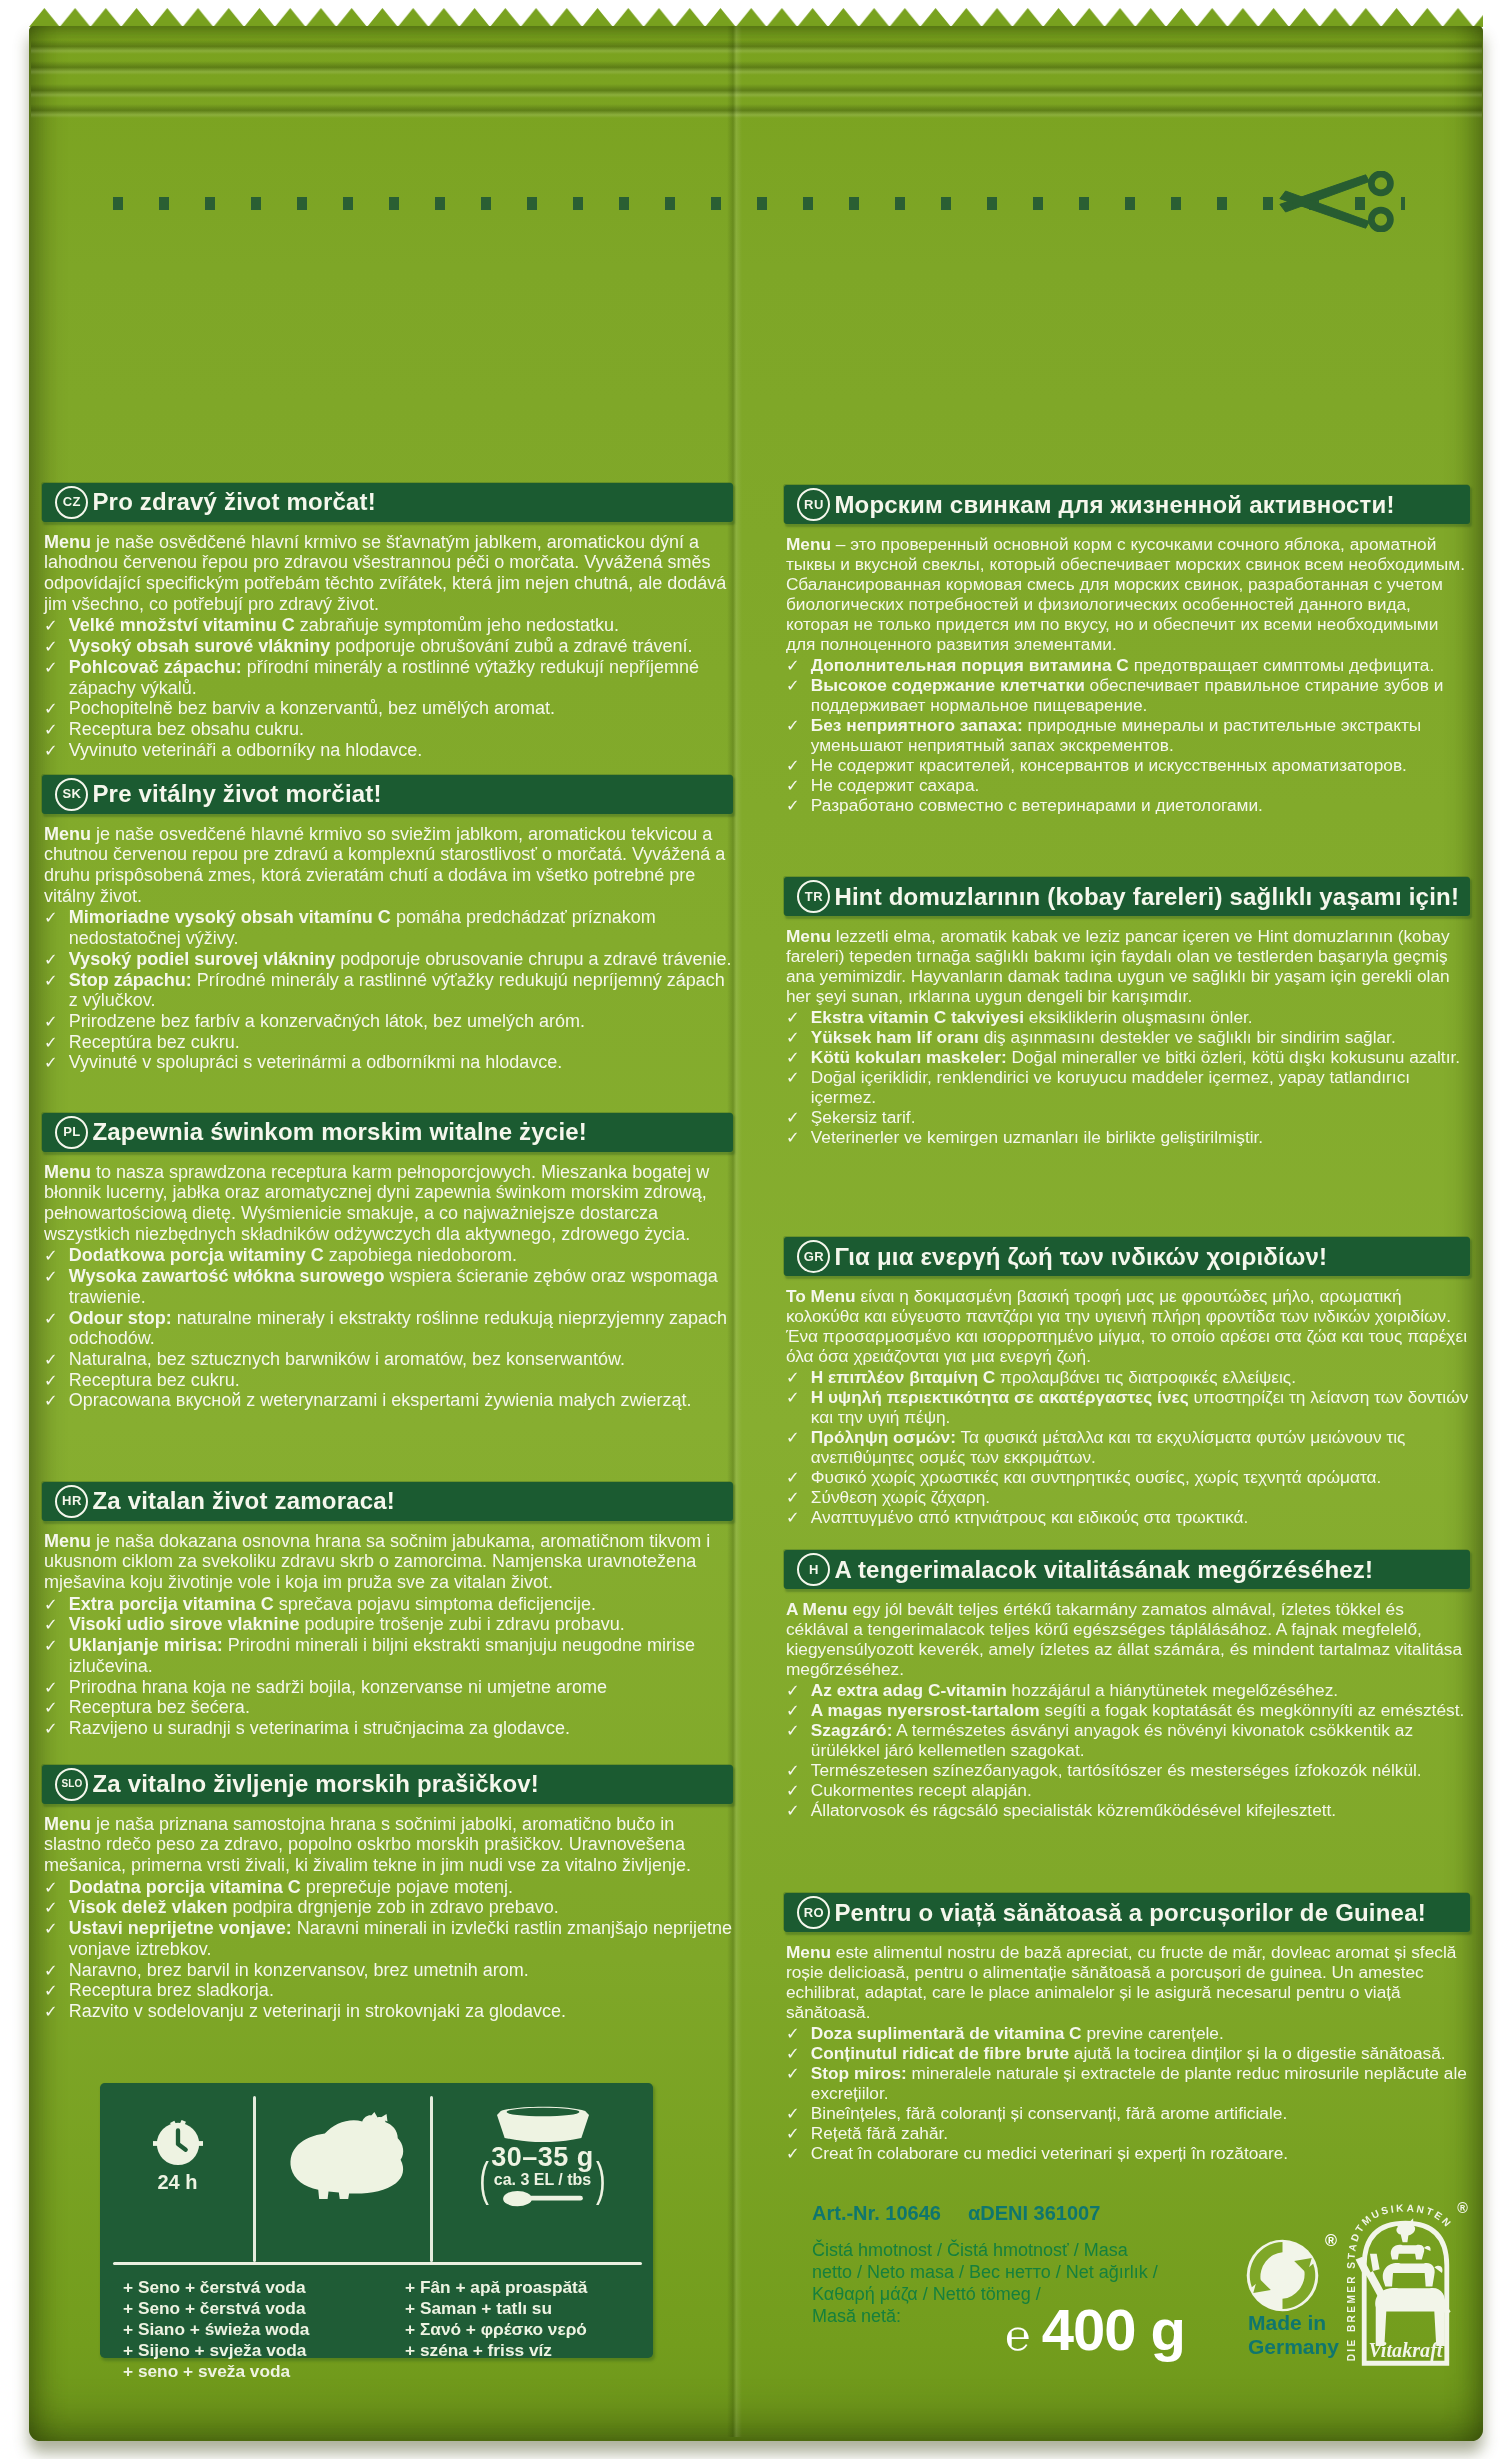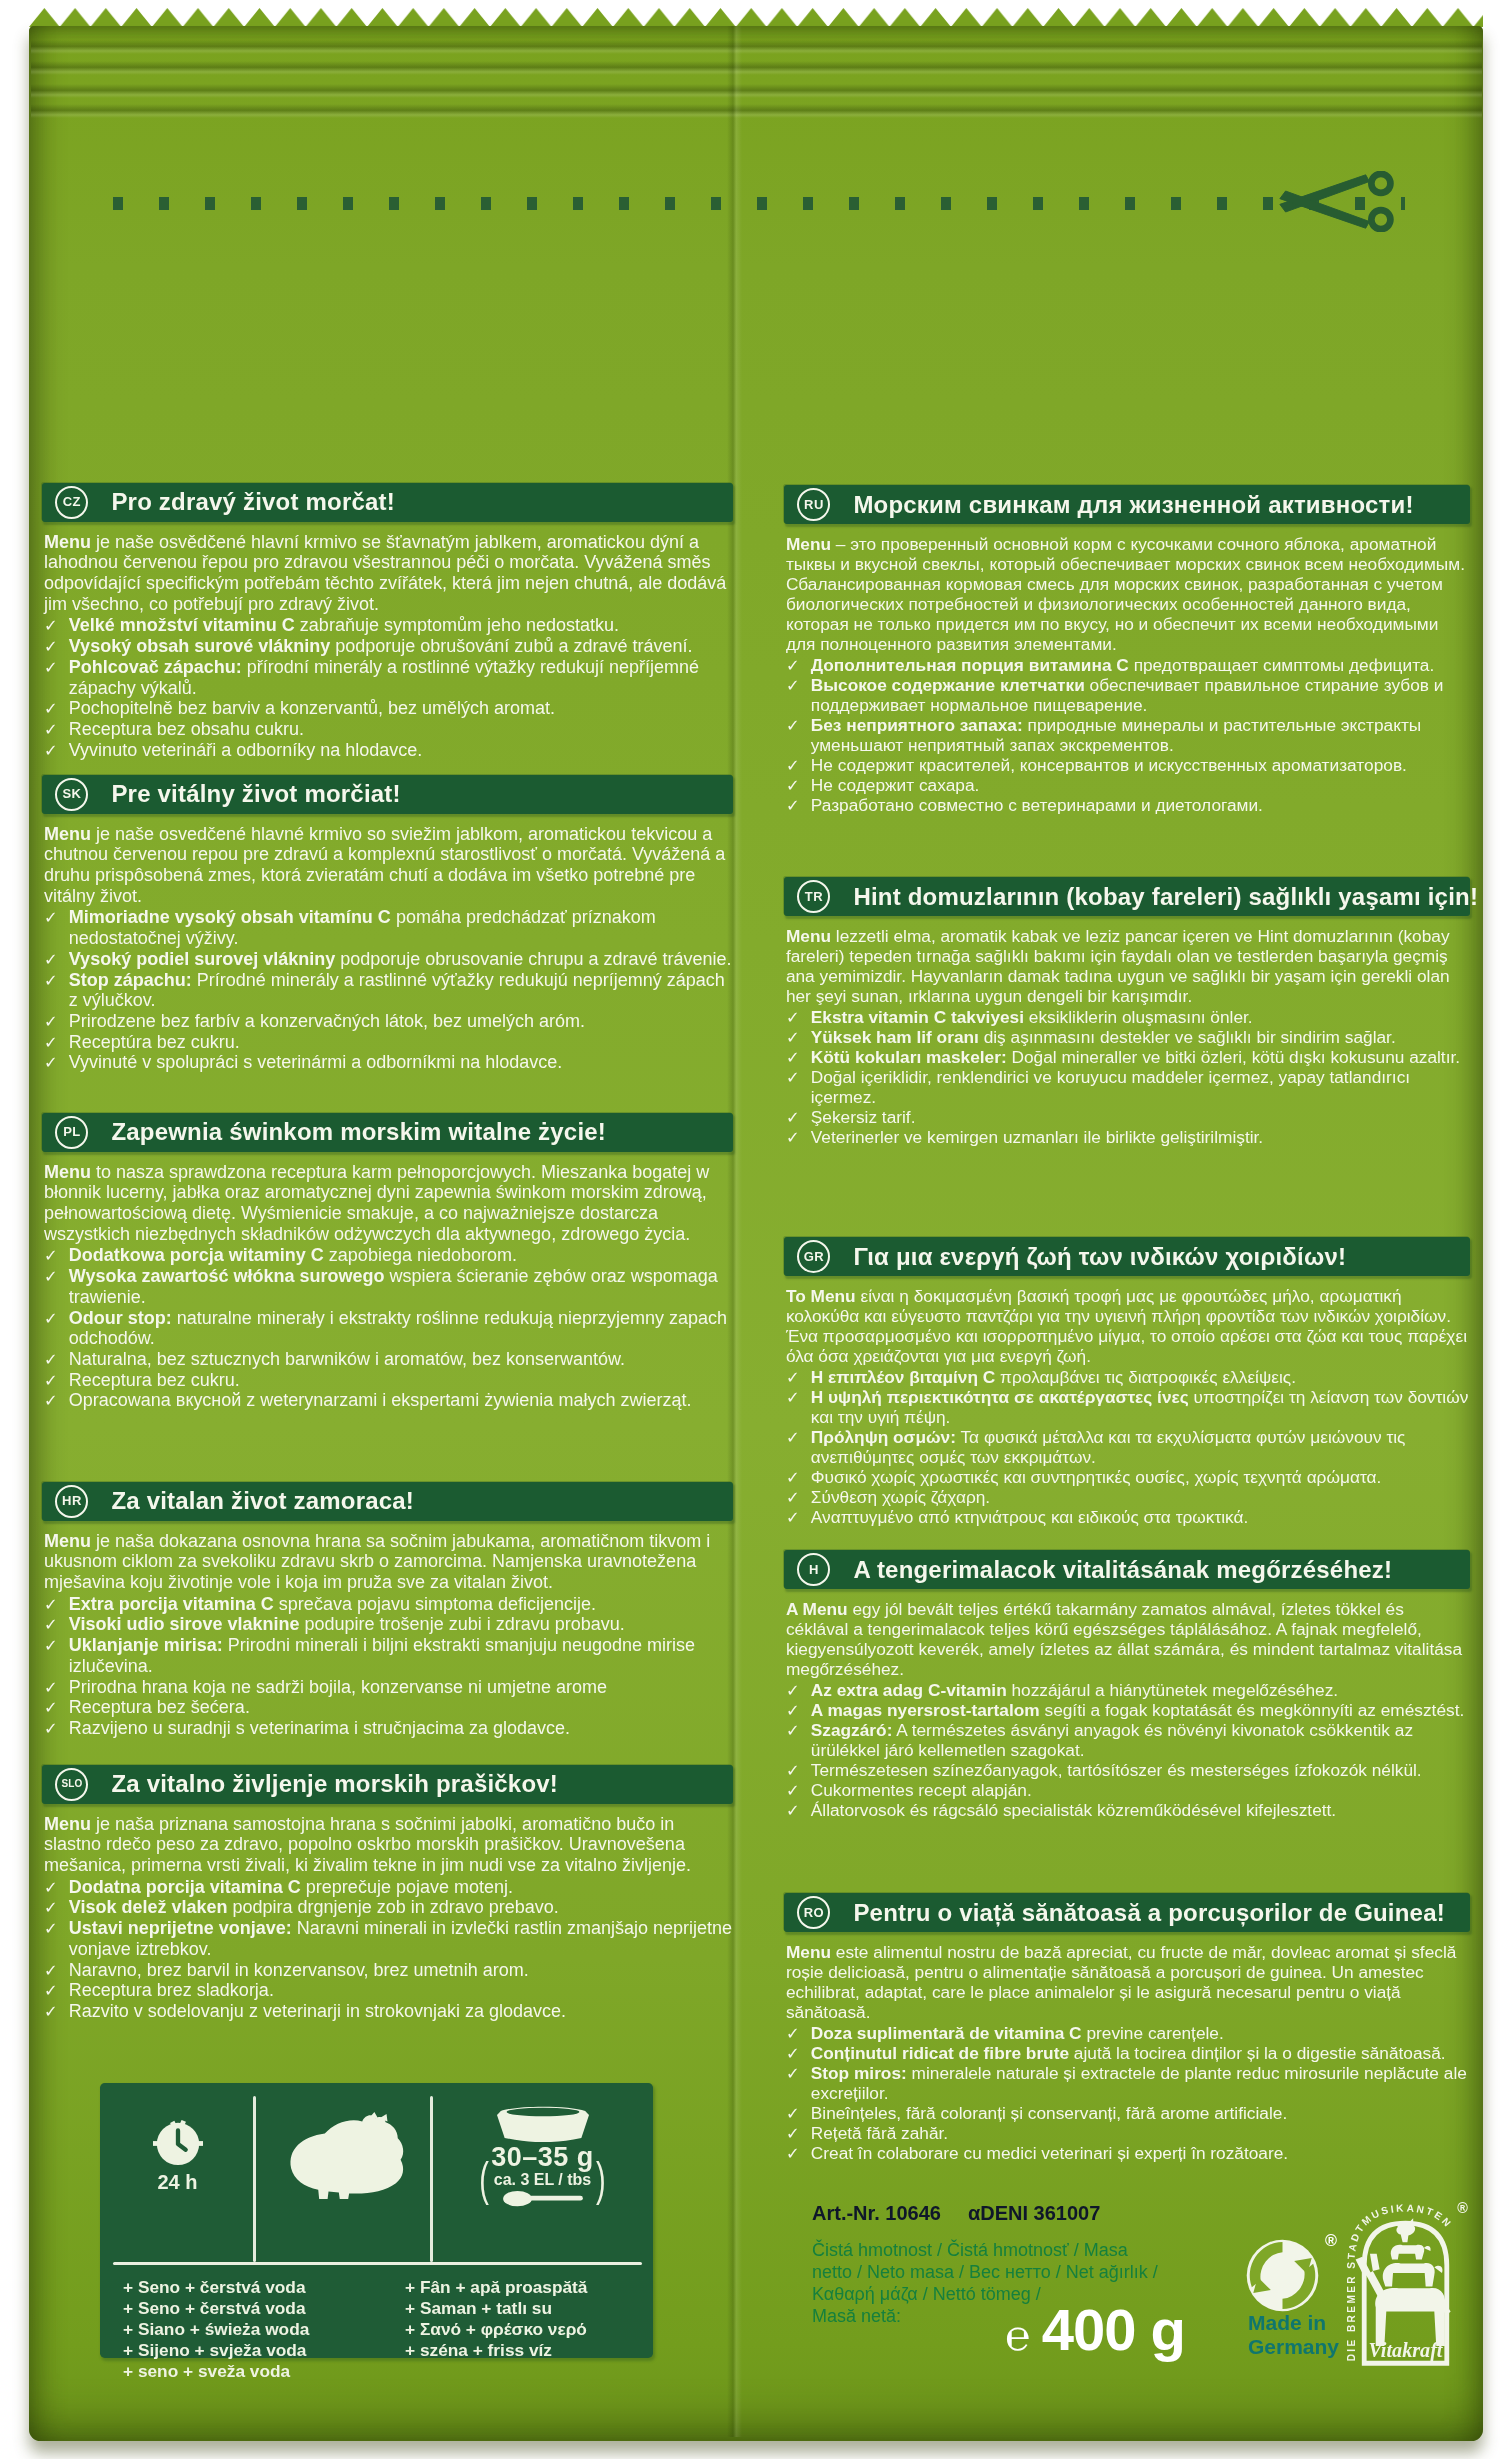--- a/index.html
+++ b/index.html
@@ -28,21 +28,21 @@
     background:linear-gradient(90deg,rgba(20,35,0,0) 0%,rgba(20,35,0,.20) 40%,rgba(255,255,255,.10) 62%,rgba(20,35,0,0) 100%);}
   .cutline{position:absolute;left:113px;top:197px;width:1292px;height:12.5px;
     background:repeating-linear-gradient(90deg,#2a5f33 0 9.6px,transparent 9.6px 46px);}
   .scissors{position:absolute;left:1270px;top:171px;width:136px;height:61px;}
   
   .sec{position:absolute;color:#f5f7ec;}
   .sec-left{font-size:18px;line-height:20.7px;}
   .sec-right{font-size:17.3px;line-height:20px;}
   .sec-header{
     height:39px;background:#1b5b31;border-radius:2.9px;
-    display:flex;align-items:center;gap:23px;padding:0 13.4px;
+    display:flex;align-items:center;gap:4px;padding:0 13.4px;
     box-shadow:1.9px 2.9px 1.9px rgba(25,70,30,.30), -1px -1px 0 rgba(25,70,30,.25);
   }
   .badge{
     flex:0 0 auto;width:29px;height:29px;border:2.4px solid #f5f7ec;border-radius:50%;
     display:flex;align-items:center;justify-content:center;
     font-weight:bold;font-size:13px;letter-spacing:0.4px;
   }
   .badge.small{font-size:10px;letter-spacing:0;}
   .sec-title{font-size:24px;font-weight:bold;margin:0;letter-spacing:0.2px;white-space:nowrap;}
   .intro{margin:9.6px 1.9px 0 1.9px;}
@@ -65,21 +65,21 @@
   .hdiv{position:absolute;left:13.4px;right:11.5px;top:179px;height:2.9px;background:rgba(245,248,235,.95);border-radius:1.9px;}
   .clock-label{font-weight:bold;font-size:20px;margin-top:2.9px;}
   .amount{font-weight:bold;font-size:27px;letter-spacing:0.5px;line-height:27px;margin-top:1.9px;}
   .amount-note{font-size:16px;font-weight:bold;display:flex;align-items:center;gap:4.8px;line-height:17.3px;}
   .paren{font-size:29px;font-weight:400;transform:scaleY(1.6);display:inline-block;line-height:17.3px;}
   .feed-lists{position:absolute;top:194px;left:23px;right:9.6px;display:flex;}
   .feed-col{list-style:none;margin:0;padding:0;font-weight:bold;font-size:17.3px;line-height:21px;}
   .feed-col.left{width:282px;}
   .feed-col.right{flex:1;}
   
-  .art-line{position:absolute;left:812px;top:2202px;font-weight:bold;font-size:20px;color:#0f172a;}
+  .art-line{position:absolute;left:812px;top:2202px;font-weight:bold;font-size:20px;color:#0f766e;}
   .art-line .sep{display:inline-block;width:27px;}
   .net-mass{position:absolute;left:812px;top:2239px;font-size:18px;line-height:22px;color:#15803d;}
   .weight-block{position:absolute;left:1005px;top:2296px;color:#ffffff;display:flex;align-items:baseline;gap:11.5px;}
   .esign{font-size:42px;font-weight:bold;}
   .weight{font-size:58px;font-weight:bold;letter-spacing:-1px;}
   .green-dot{position:absolute;left:1246px;top:2239px;}
   .reg-gd{position:absolute;left:1325px;top:2231px;color:#fff;font-weight:bold;font-size:16.3px;}
   .made-in{position:absolute;left:1248px;top:2311px;color:#0f766e;font-weight:bold;font-size:21px;line-height:24px;}
   .vk-logo{position:absolute;left:1341px;top:2200px;}
 </style>

